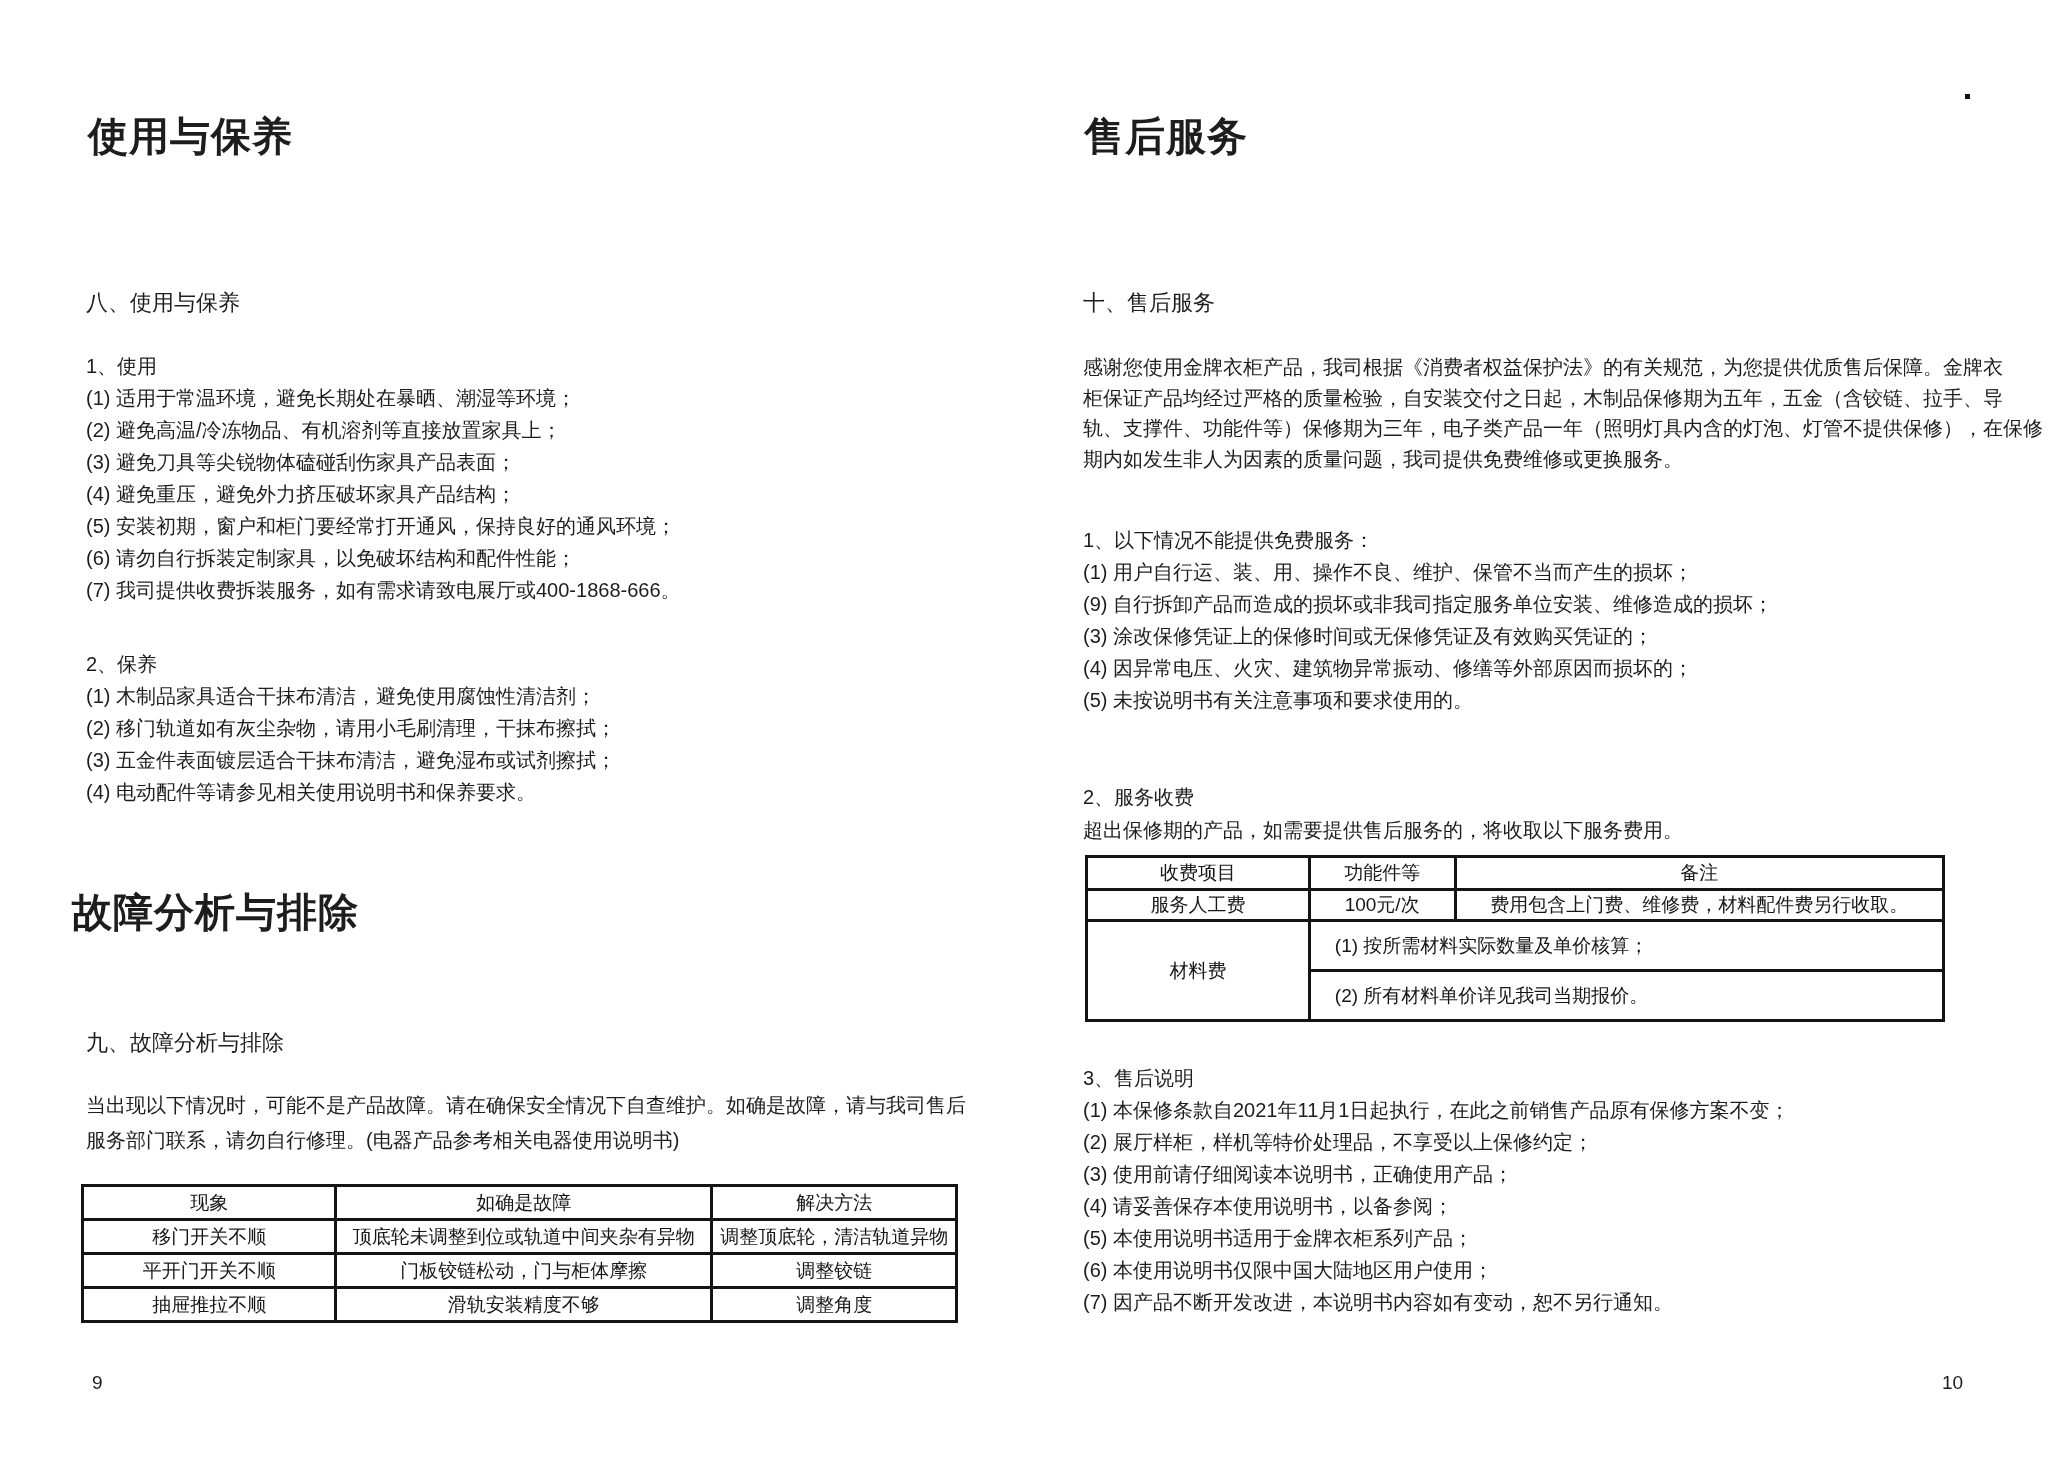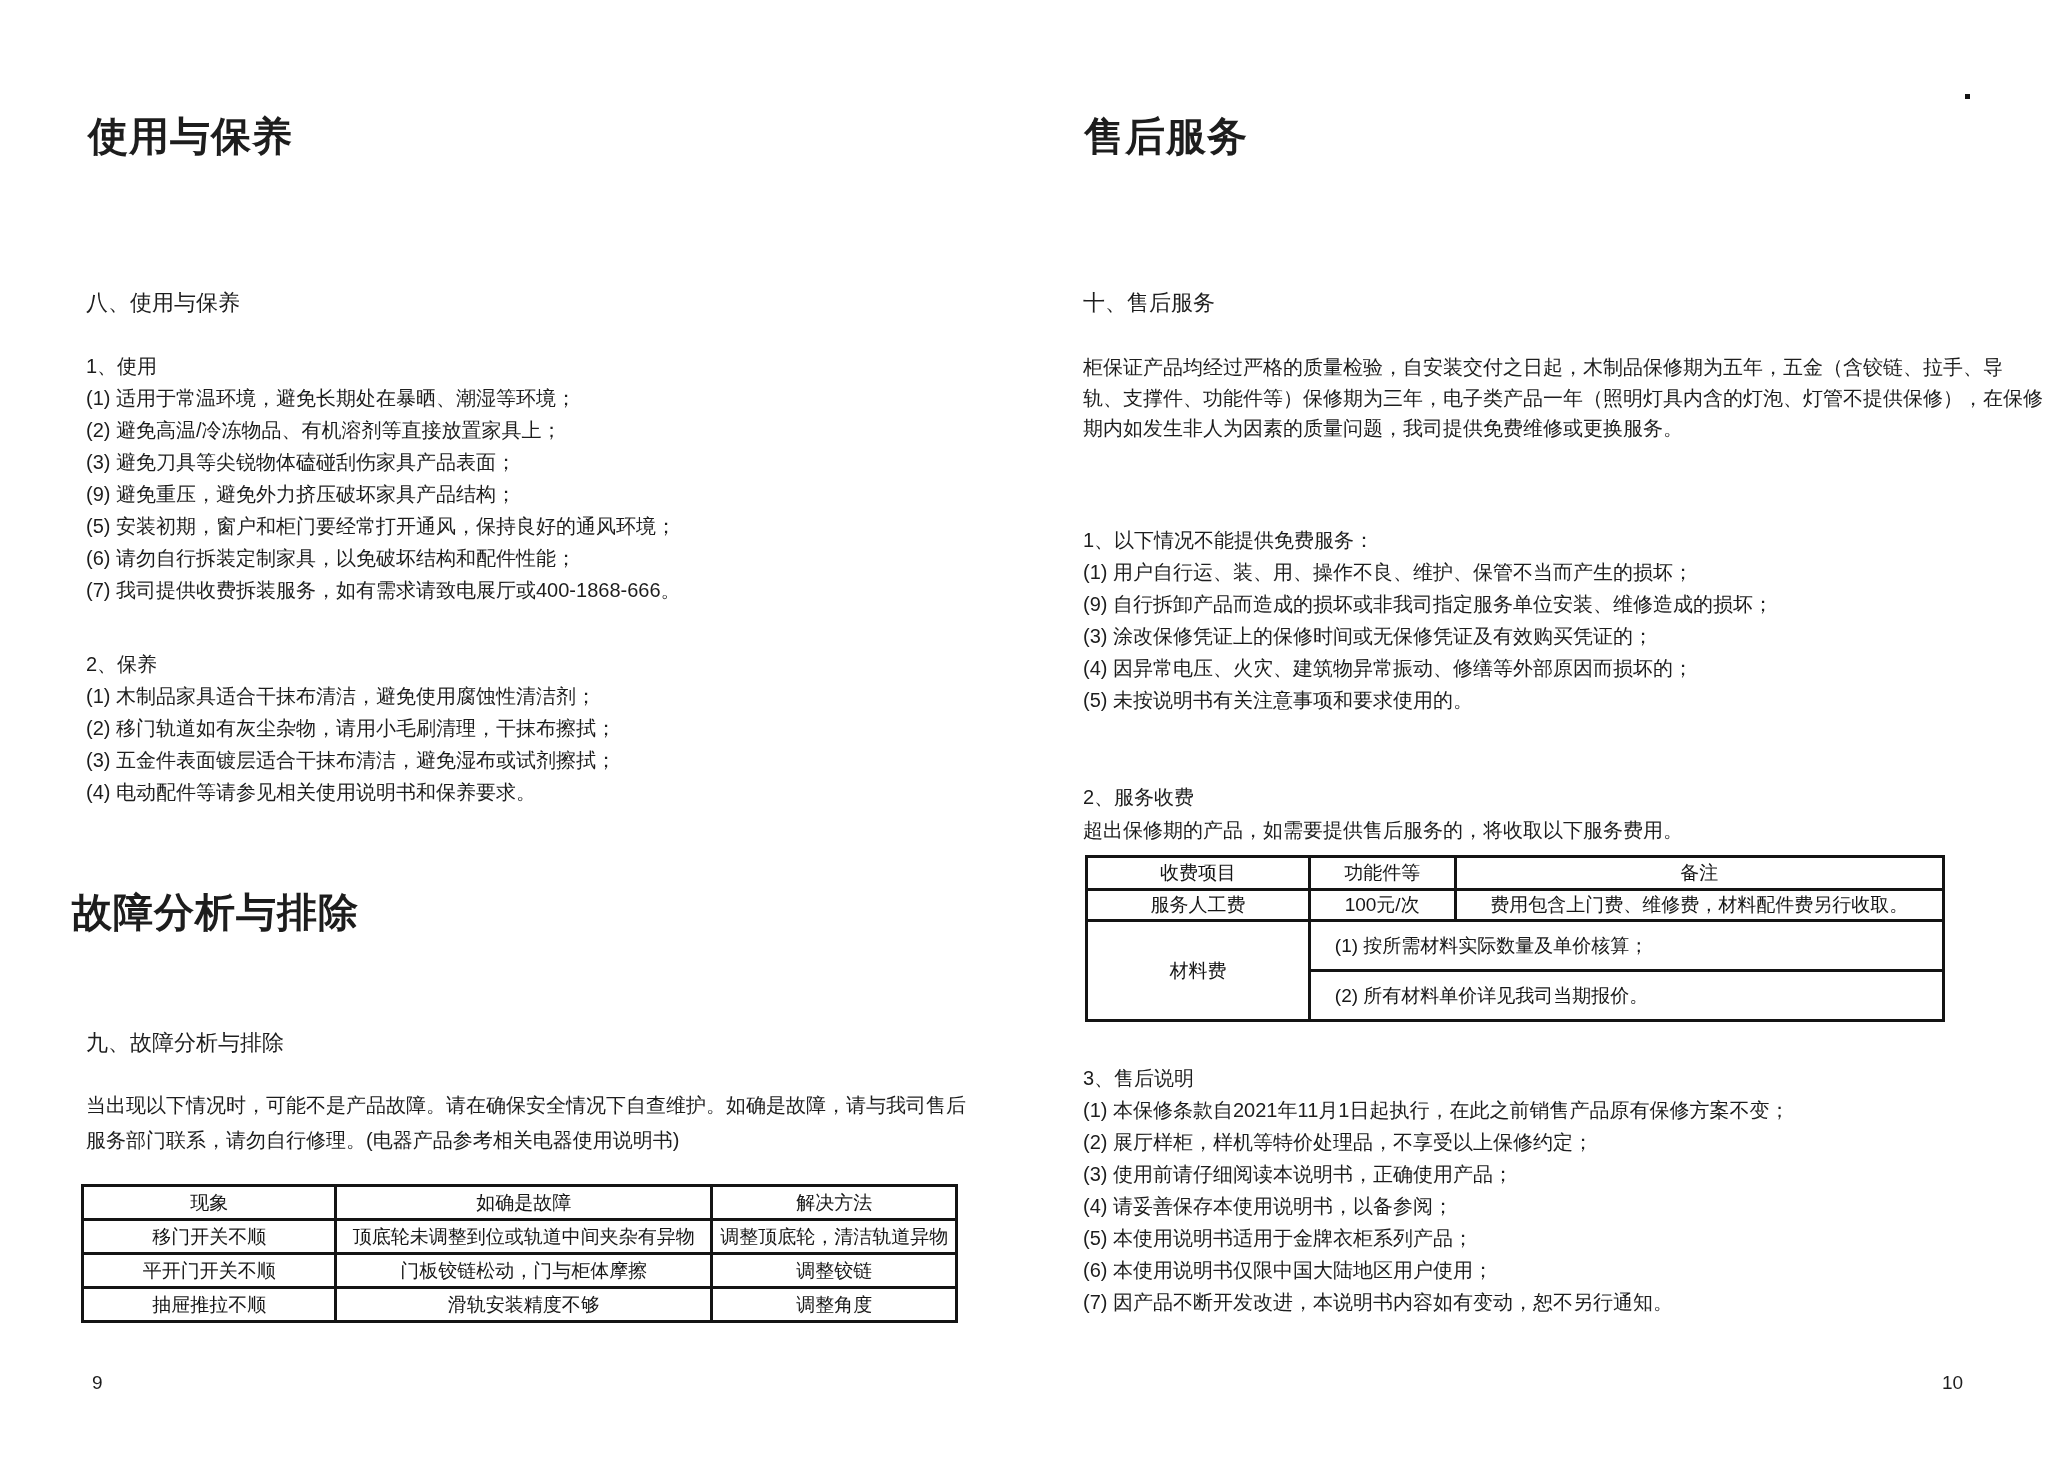--- a/index.html
+++ b/index.html
@@ -84,21 +84,21 @@
 
     <h1 class="doc-title abs" style="left:88px;top:112px">使用与保养</h1>
 
     <div class="sec-head abs" style="left:86px;top:288px">八、使用与保养</div>
 
     <div class="text-block abs" style="left:86px;top:350px">
       <div class="line">1、使用</div>
       <div class="line">(1) 适用于常温环境，避免长期处在暴晒、潮湿等环境；</div>
       <div class="line">(2) 避免高温/冷冻物品、有机溶剂等直接放置家具上；</div>
       <div class="line">(3) 避免刀具等尖锐物体磕碰刮伤家具产品表面；</div>
-      <div class="line">(9) 避免重压，避免外力挤压破坏家具产品结构；</div>
+      <div class="line">(4) 避免重压，避免外力挤压破坏家具产品结构；</div>
       <div class="line">(5) 安装初期，窗户和柜门要经常打开通风，保持良好的通风环境；</div>
       <div class="line">(6) 请勿自行拆装定制家具，以免破坏结构和配件性能；</div>
       <div class="line">(7) 我司提供收费拆装服务，如有需求请致电展厅或400-1868-666。</div>
     </div>
 
     <div class="text-block abs" style="left:86px;top:648px">
       <div class="line">2、保养</div>
       <div class="line">(1) 木制品家具适合干抹布清洁，避免使用腐蚀性清洁剂；</div>
       <div class="line">(2) 移门轨道如有灰尘杂物，请用小毛刷清理，干抹布擦拭；</div>
       <div class="line">(3) 五金件表面镀层适合干抹布清洁，避免湿布或试剂擦拭；</div>
@@ -147,20 +147,21 @@
     <div class="pagenum abs" style="left:92px;top:1372px">9</div>
   </section>
 
   <section class="page right">
 
     <h1 class="doc-title abs" style="left:60px;top:112px">售后服务</h1>
 
     <div class="sec-head abs" style="left:59px;top:288px">十、售后服务</div>
 
     <div class="text-block intro abs" style="left:59px;top:352px">
+      <div class="line">感谢您使用金牌衣柜产品，我司根据《消费者权益保护法》的有关规范，为您提供优质售后保障。金牌衣</div>
       <div class="line">柜保证产品均经过严格的质量检验，自安装交付之日起，木制品保修期为五年，五金（含铰链、拉手、导</div>
       <div class="line">轨、支撑件、功能件等）保修期为三年，电子类产品一年（照明灯具内含的灯泡、灯管不提供保修），在保修</div>
       <div class="line">期内如发生非人为因素的质量问题，我司提供免费维修或更换服务。</div>
     </div>
 
     <div class="text-block abs" style="left:59px;top:524px">
       <div class="line">1、以下情况不能提供免费服务：</div>
       <div class="line">(1) 用户自行运、装、用、操作不良、维护、保管不当而产生的损坏；</div>
       <div class="line">(9) 自行拆卸产品而造成的损坏或非我司指定服务单位安装、维修造成的损坏；</div>
       <div class="line">(3) 涂改保修凭证上的保修时间或无保修凭证及有效购买凭证的；</div>

